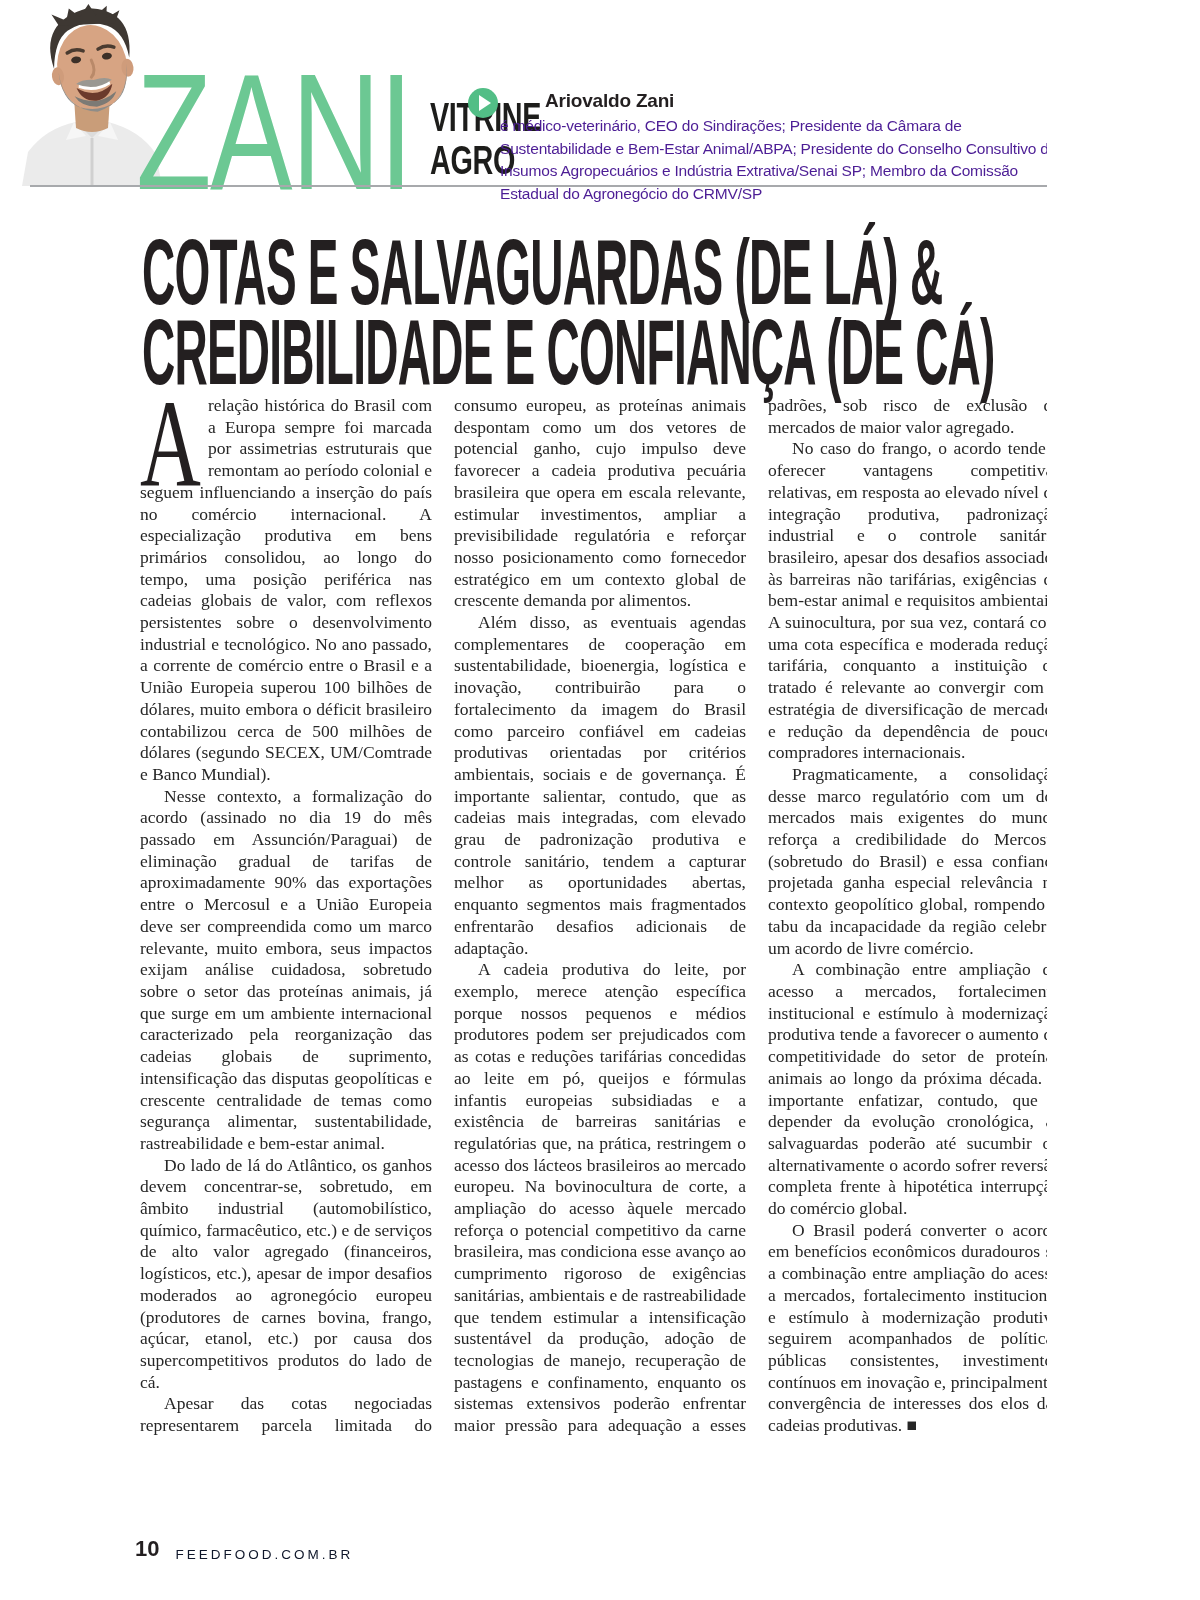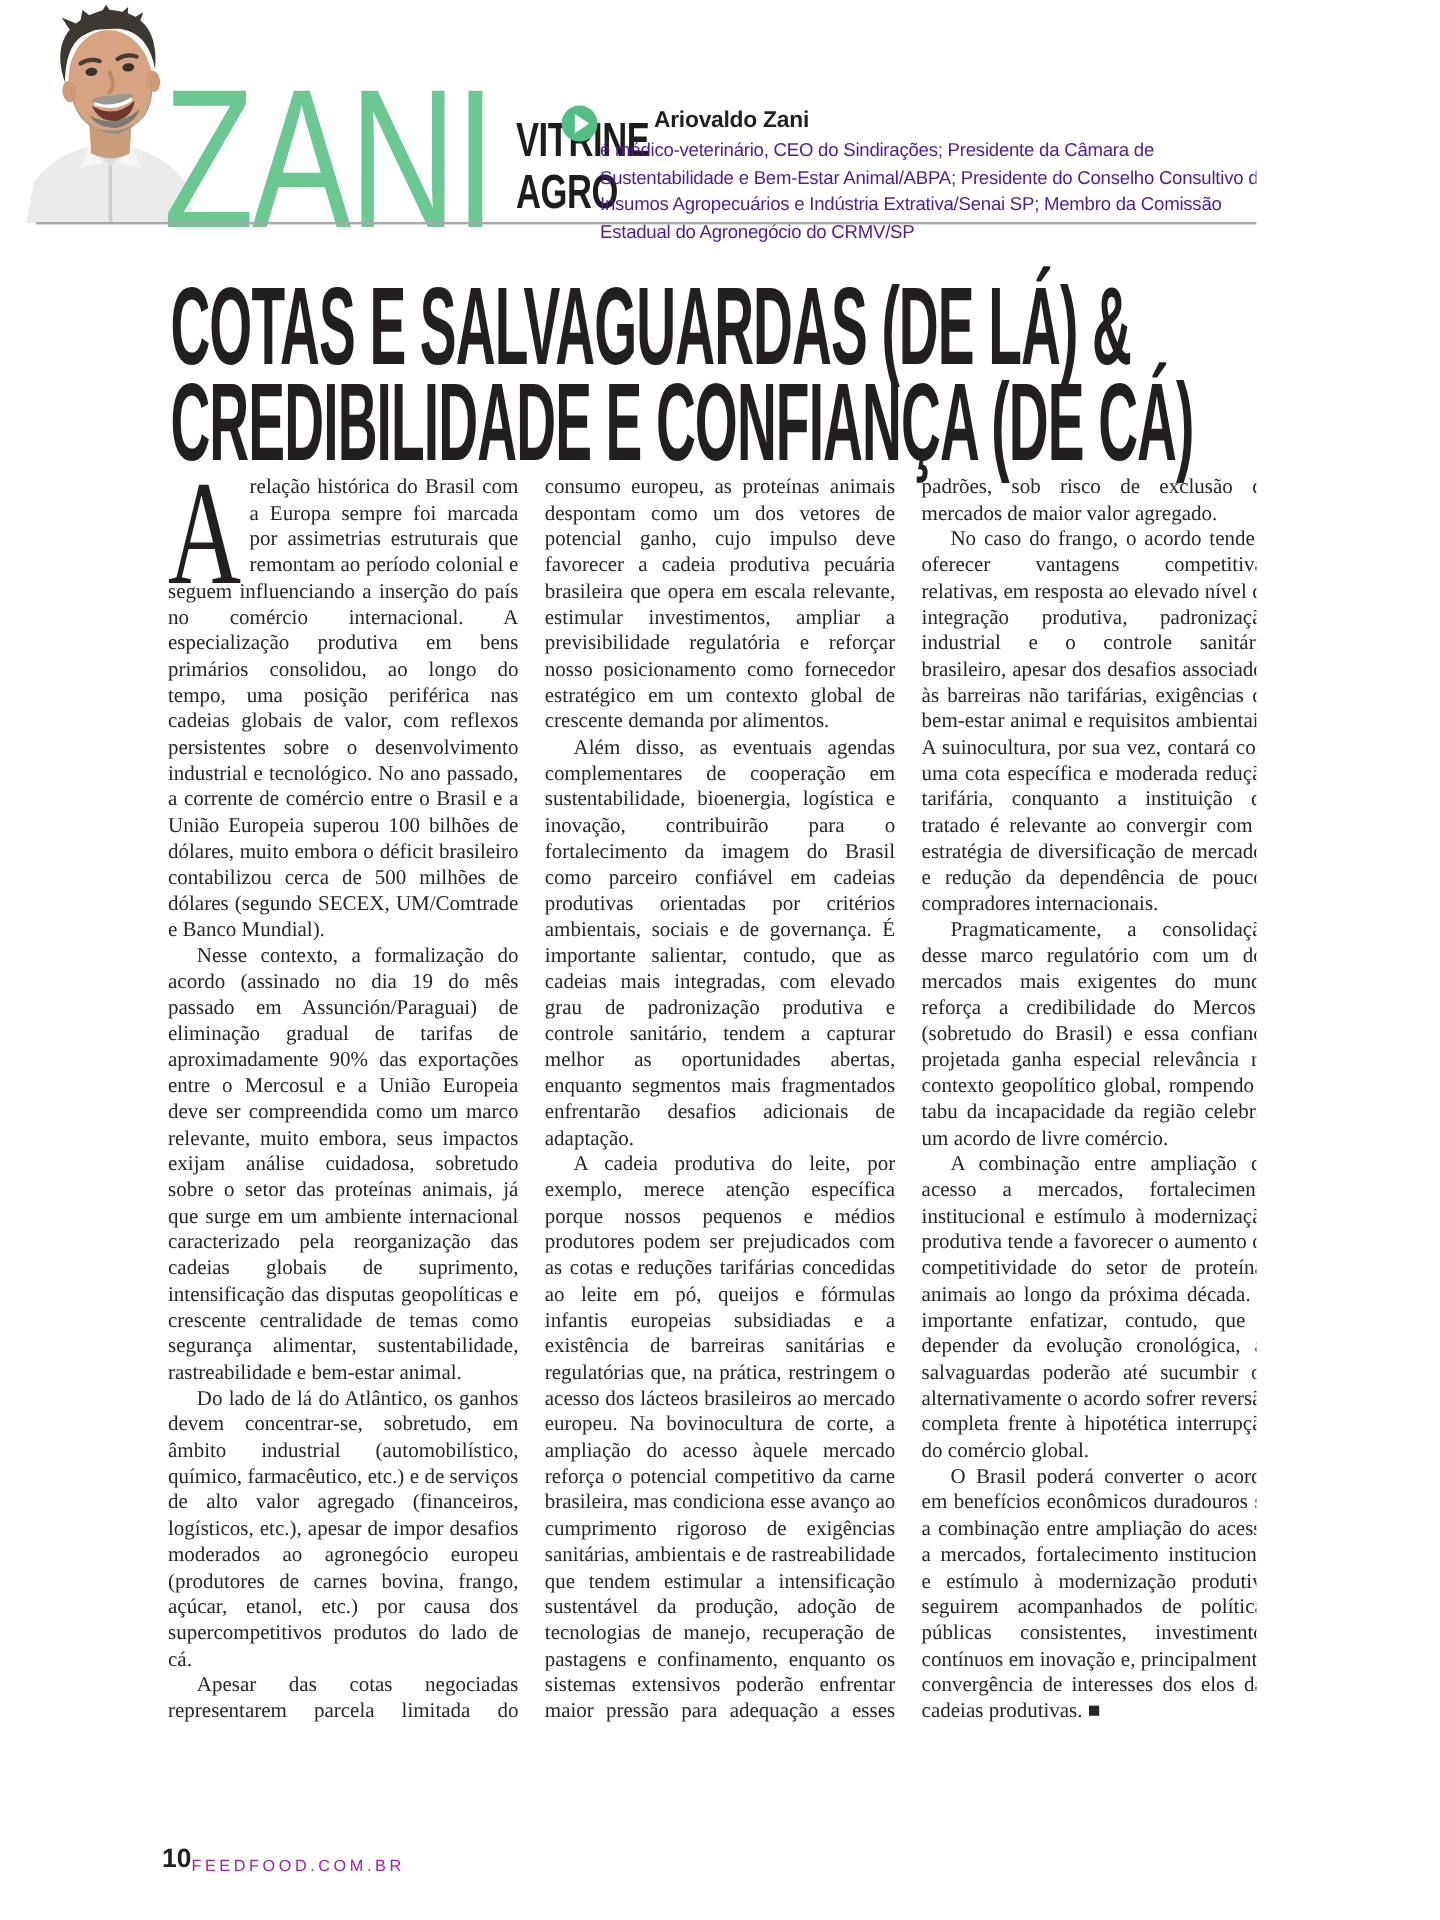--- a/index.html
+++ b/index.html
@@ -95,22 +95,23 @@
     color:#231f20;
   }
 
   
   .footer {
     position:absolute; left:135px; top:1536px;
     display:flex; align-items:flex-end;
   }
   .page-number { font-weight:bold; font-size:22px; color:#231f20; }
   .site-url {
+    margin-left:16px;
     font-size:13.5px; letter-spacing:3px;
-    color:#a21caf;
+    color:#0f172a;
   }
 </style>
 </head>
 <body>
 
 <div class="page">
 
   <div>
     <svg class="avatar" viewBox="0 0 152 184" aria-hidden="true">
 

